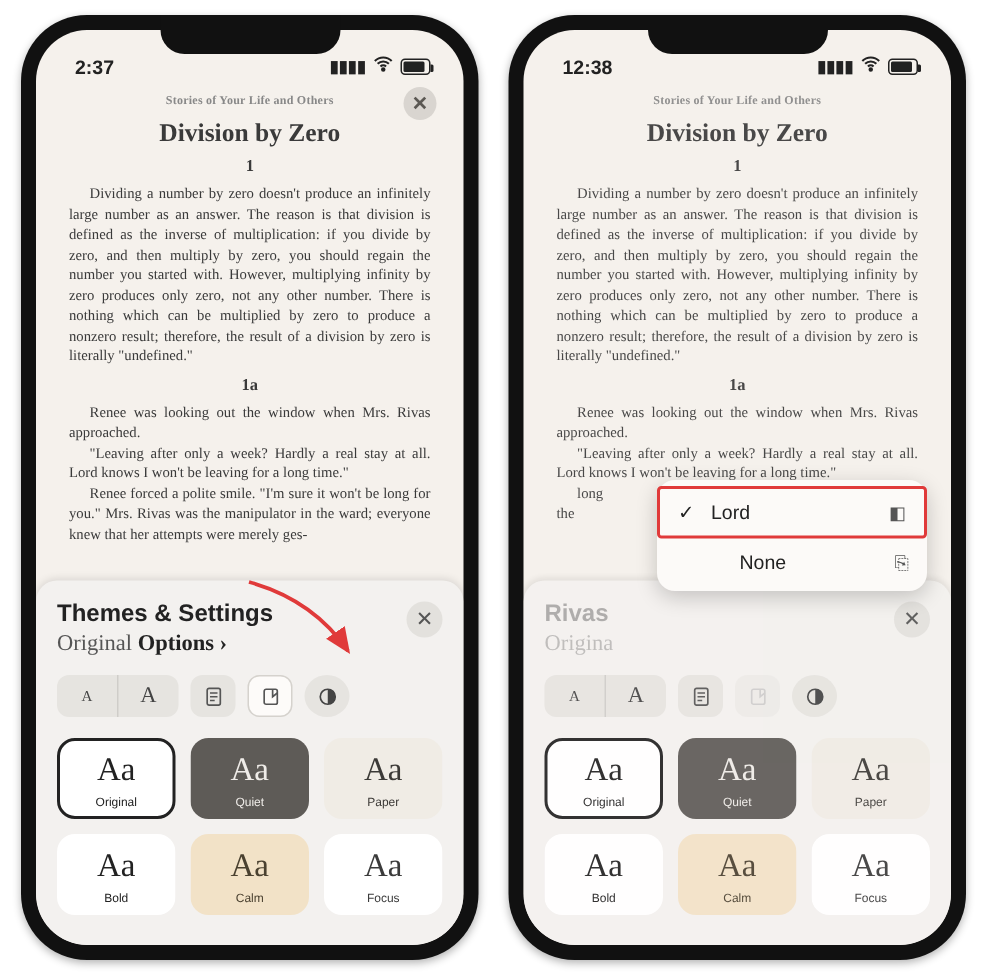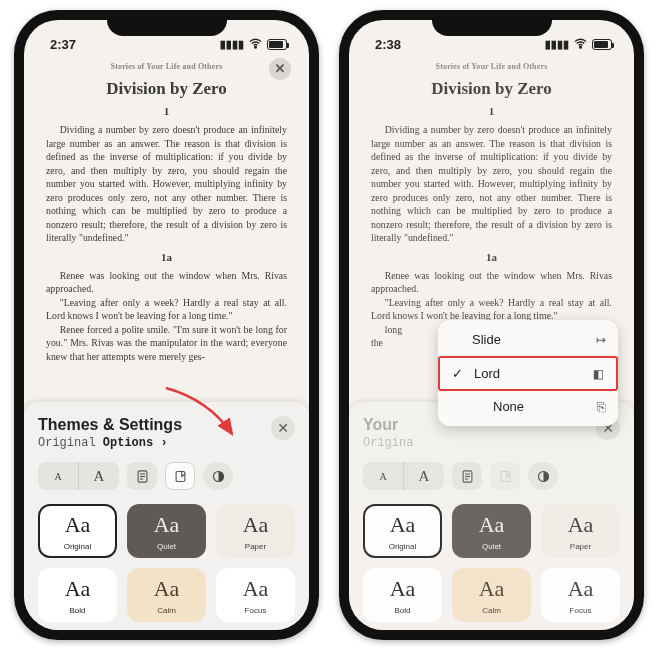--- a/index.html
+++ b/index.html
@@ -68,26 +68,26 @@
     width: 22px; height:22px; border-radius:50%;
     background:#d9d5d0; color:#5b5853;
     display:flex; align-items:center; justify-content:center;
     font-size:13px; font-weight:600;
   }
   
   .sheet {
     position:absolute; bottom:0; left:0; right:0;
     background:#f3f1ef;
     border-radius: 14px 14px 34px 34px;
-    padding: 14px 14px 8px 14px;
+    padding: 14px 14px 20px 14px;
     box-shadow: 0 -1px 6px rgba(0,0,0,0.12);
   }
   .sheet-head { display:flex; justify-content:space-between; align-items:flex-start; }
   .sheet-title { font-size:16px; font-weight:600; color:#222; font-family:-apple-system, sans-serif; }
-  .sheet-sub { font-size:12px; color:#555; margin-top:2px; font-family:Liberation Mono, monospace; }
+  .sheet-sub { font-size:15px; color:#555; margin-top:2px; font-family:Liberation Serif, serif; }
   .sheet-sub b { color:#222; }
   .sheet-close { width:24px; height:24px; border-radius:50%; background:#e3e1dd; color:#555; display:flex; align-items:center; justify-content:center; font-size:14px; }
   .toolbar { display:flex; align-items:center; gap:8px; margin-top:12px; }
   .seg { display:flex; background:#e6e4e0; border-radius:8px; overflow:hidden; }
   .segbtn { width:40px; height:28px; display:flex; align-items:center; justify-content:center; color:#444; }
   .segdiv { width:1px; background:#cfcdc9; }
   .iconbtn { width:30px; height:28px; border-radius:8px; background:#e6e4e0; display:flex; align-items:center; justify-content:center; color:#444; }
   .iconbtn.filled { background:#fdfbf9; border:1px solid #d5d2cd; }
   .themes-grid { display:grid; grid-template-columns:repeat(3,1fr); gap:10px; margin-top:14px; }
   .theme-card {
@@ -237,21 +237,21 @@
         <path d="M12 8 Q 55 20 78 54" stroke="#e03a3a" stroke-width="2.5" fill="none" marker-end="url(#ah1)"></path>
       </svg>
     </div>
   </div>
 </div>
 
 <div class="phone">
   <div class="notch"></div>
   <div class="screen">
     <div class="statusbar">
-      <span>2:38</span>
+      <span>12:38</span>
       <span class="status-icons">
         <span>▮▮▮▮</span>
         <span>
           <svg class="ic" viewBox="0 0 24 24" fill="none" stroke="#222" stroke-width="2.2">
               <path d="M3 9c5-5 13-5 18 0M6 12c3.3-3.3 8.7-3.3 12 0M9 15c1.7-1.7 4.3-1.7 6 0"></path>
               <circle cx="12" cy="18" r="1.3" fill="#222"></circle>
             </svg>
         </span>
         <span class="bat">
             <span class="bat-fill"></span>
@@ -265,21 +265,21 @@
       <p class="para">Dividing a number by zero doesn't produce an infinitely large number as an answer. The reason is that division is defined as the inverse of multiplication: if you divide by zero, and then multiply by zero, you should regain the number you started with. However, multiplying infinity by zero produces only zero, not any other number. There is nothing which can be multiplied by zero to produce a nonzero result; therefore, the result of a division by zero is literally "undefined."</p>
       <div class="secn">1a</div>
       <p class="para">Renee was looking out the window when Mrs. Rivas approached.</p>
       <p class="para">"Leaving after only a week? Hardly a real stay at all. Lord knows I won't be leaving for a long time."</p>
       <p class="para" style="white-space:pre">long                                                                                                       'll be
 the                                                                                                           ges-</p>
 
       <div class="sheet">
         <div class="sheet-head">
           <div>
-            <div class="sheet-title" style="opacity:.35">Your</div>
+            <div class="sheet-title" style="opacity:.35">Rivas</div>
             <div class="sheet-sub" style="opacity:.35">Origina</div>
           </div>
           <div class="sheet-close">✕</div>
         </div>
         <div class="toolbar">
           <div class="seg">
             <div class="segbtn" style="font-size:10px">A</div>
             <div class="segdiv"></div>
             <div class="segbtn" style="font-size:15px">A</div>
           </div>
@@ -327,27 +327,20 @@
             </div>
             <div class="theme-card" style="background: rgb(255, 255, 255); color: rgb(59, 59, 59);">
               <div class="aa">Aa</div>
               <div class="cap">Focus</div>
             </div>
           </div>
       </div>
     </div>
 
     <div class="popover" id="popover">
-        <div class="poprow">
-          <span style="display:flex;align-items:center;gap:6px">
-            <span class="chk"></span>
-            <span>Slide</span>
-          </span>
-          <span class="ric">↦</span>
-        </div>
         <div class="poprow red-box">
           <span style="display:flex;align-items:center;gap:6px">
             <span class="chk">✓</span>
             <span>Lord</span>
           </span>
           <span class="ric">◧</span>
         </div>
         <div class="poprow">
           <span style="display:flex;align-items:center;gap:6px">
             <span class="chk"></span>

